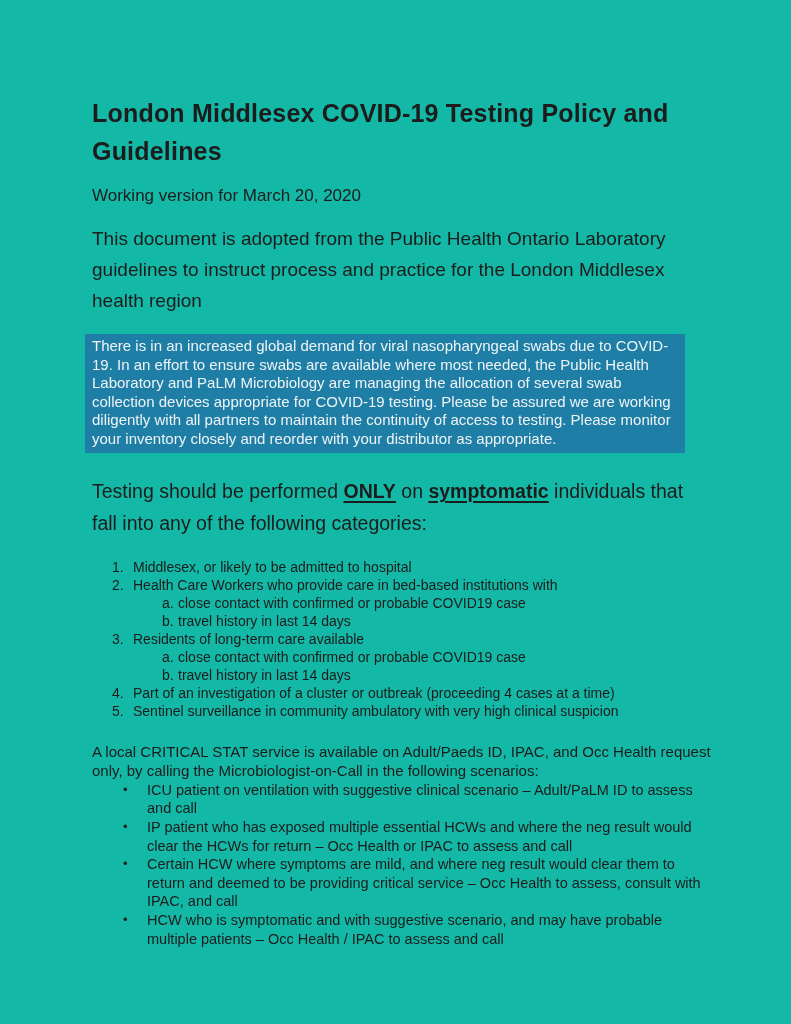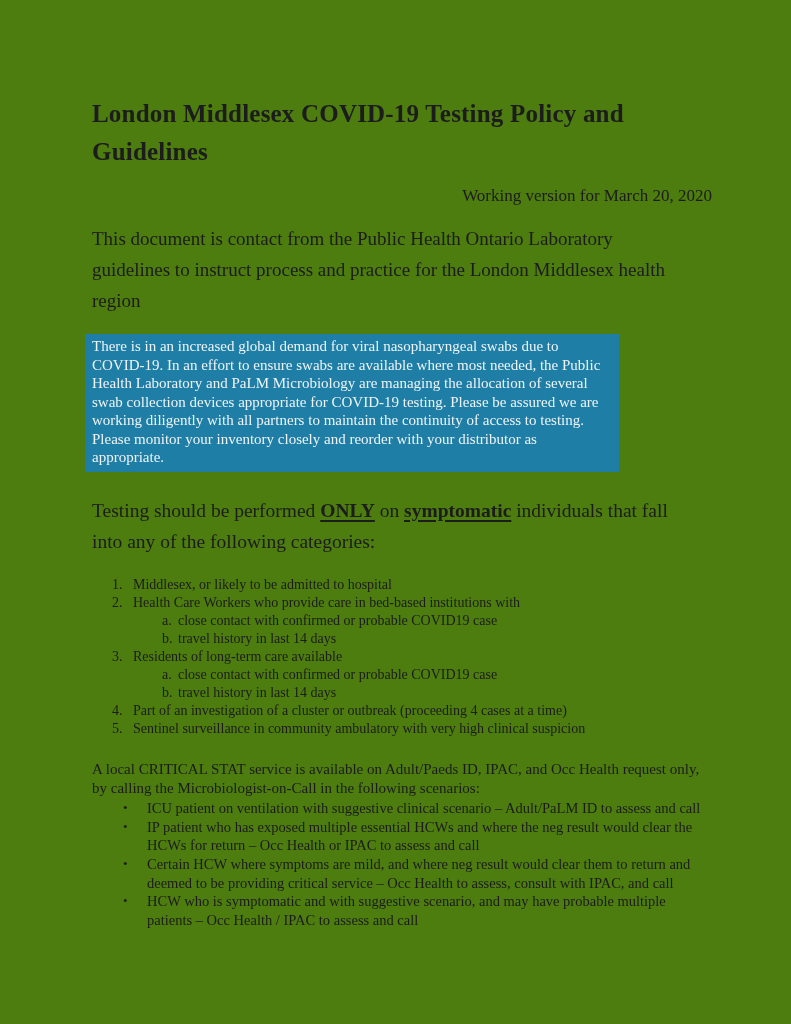--- a/index.html
+++ b/index.html
@@ -1,52 +1,51 @@
 <!DOCTYPE html>
 <html><head>
 <meta charset="utf-8">
 <style>
   * { box-sizing: border-box; }
   html, body { margin: 0; padding: 0; background: #ffffff; }
   .page {
     width: 791px;
     height: 1024px;
-    background: #4d7c0f;
-    font-family: Liberation Serif, serif;
+    background: #14b8a6;
+    font-family: Liberation Sans, sans-serif;
     color: #1c1c1c;
     padding: 95px 79px 0 92px;
     overflow: hidden;
     position: relative;
   }
   .title {
     font-size: 25px;
     font-weight: bold;
     line-height: 1.5;
     margin: 0 0 15px 0;
     max-width: 645px;
     letter-spacing: 0.2px;
   }
   .subtitle {
     font-size: 17px;
     line-height: 1.3;
     margin: 13px 0 17px 0;
-    text-align: right;
   }
   .intro {
     font-size: 19px;
     line-height: 1.62;
     margin: 0 0 18px 0;
     max-width: 590px;
   }
   .notice {
     background: #1f7ea6;
     color: #eef4f6;
     font-size: 15px;
     line-height: 18.5px;
-    width: 534px;
+    width: 600px;
     margin-left: -7px;
     padding: 3px 8px 5px 7px;
     margin-bottom: 23px;
   }
   .h2 {
     font-size: 18px;
     font-weight: bold;
     margin: 0 0 20px 0;
   }
   .lead {
@@ -90,21 +89,21 @@
 </style>
 </head>
 <body>
 
 <div class="page">
 
   <h1 class="title">London Middlesex COVID-19 Testing Policy and Guidelines</h1>
 
   <p class="subtitle">Working version for March 20, 2020</p>
 
-  <p class="intro">This document is contact from the Public Health Ontario Laboratory guidelines to instruct process and practice for the London Middlesex health region</p>
+  <p class="intro">This document is adopted from the Public Health Ontario Laboratory guidelines to instruct process and practice for the London Middlesex health region</p>
 
   <div class="notice">There is in an increased global demand for viral nasopharyngeal swabs due to COVID-19. In an effort to ensure swabs are available where most needed, the Public Health Laboratory and PaLM Microbiology are managing the allocation of several swab collection devices appropriate for COVID-19 testing. Please be assured we are working diligently with all partners to maintain the continuity of access to testing. Please monitor your inventory closely and reorder with your distributor as appropriate.</div>
 
 
   <p class="lead"><span>Testing should be performed </span><span class="emph">ONLY</span><span> on </span><span class="emph">symptomatic</span><span> individuals that fall into any of the following categories:</span></p>
 
   <div class="num-list" id="numbered-list">
       <div class="li num-li">
         <span class="marker">1.</span>
         <span class="txt">Middlesex, or likely to be admitted to hospital</span>

